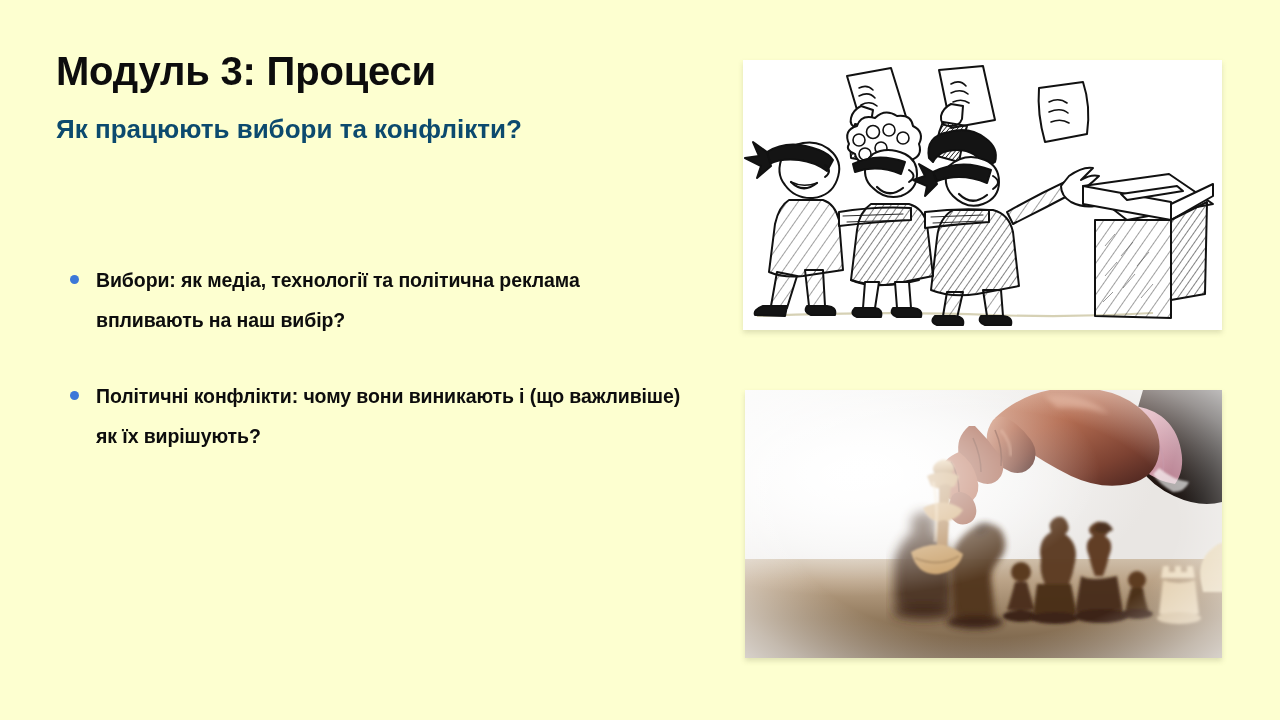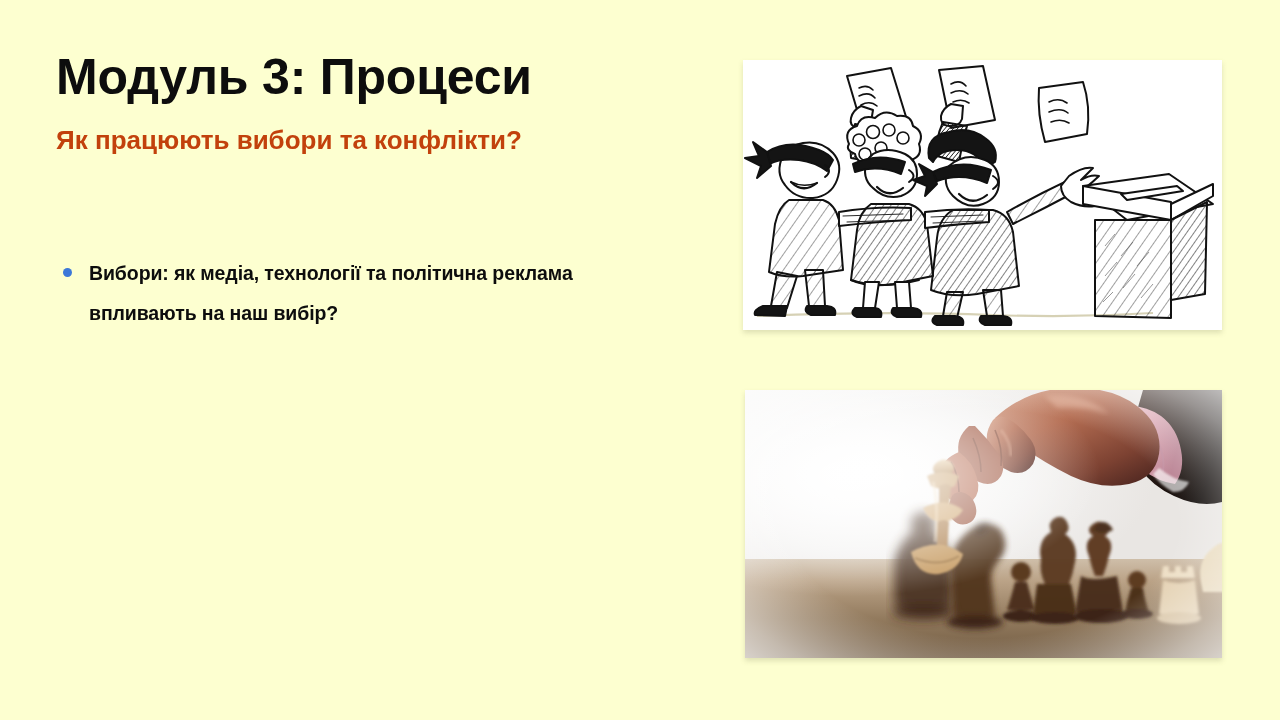--- a/index.html
+++ b/index.html
@@ -23,41 +23,41 @@
 
   
   .text-col {
     position: absolute;
     left: 56px;
     top: 50px;
     width: 640px;
   }
 
   .slide-title {
-    font-size: 50px;
+    font-size: 40px;
     font-weight: bold;
     color: #0d0d0d;
     letter-spacing: -0.2px;
     line-height: 1.08;
     margin: 0;
     white-space: nowrap;
   }
 
   .slide-subtitle {
     margin: 0;
     padding-top: 22px;
     font-size: 26px;
     font-weight: bold;
-    color: #c2410c;
+    color: #0c4a6e;
     line-height: 1.15;
     white-space: nowrap;
   }
 
   .bullets {
-    margin: 1px;
+    margin: 8px;
     padding: 0;
     list-style: none;
     position: absolute;
     top: 203px;
     left: 0px;
     width: 620px;
   }
 
   .bullet-item {
     position: relative;
@@ -145,20 +145,24 @@
   <div class="text-col">
 
     <h1 class="slide-title">Модуль 3: Процеси</h1>
 
     <h2 class="slide-subtitle">Як працюють вибори та конфлікти?</h2>
 
     <ul class="bullets">
       <li class="bullet-item">
         <span class="bullet-dot"></span>
         <span>Вибори: як медіа, технології та політична реклама впливають на наш вибір?</span>
+      </li>
+      <li class="bullet-item">
+        <span class="bullet-dot"></span>
+        <span>Політичні конфлікти: чому вони виникають і (що важливіше) як їх вирішують?</span>
       </li>
     </ul>
   </div>
 
   <div class="img-frame" id="cartoon-frame">
     <svg viewBox="0 0 479 270" preserveAspectRatio="xMidYMid meet">
       <defs>
         <pattern id="hatch" width="6" height="6" patternUnits="userSpaceOnUse" patternTransform="rotate(35)">
           <line x1="0" y1="0" x2="0" y2="6" stroke="#1a1a1a" stroke-width="1.1"></line>
         </pattern>

